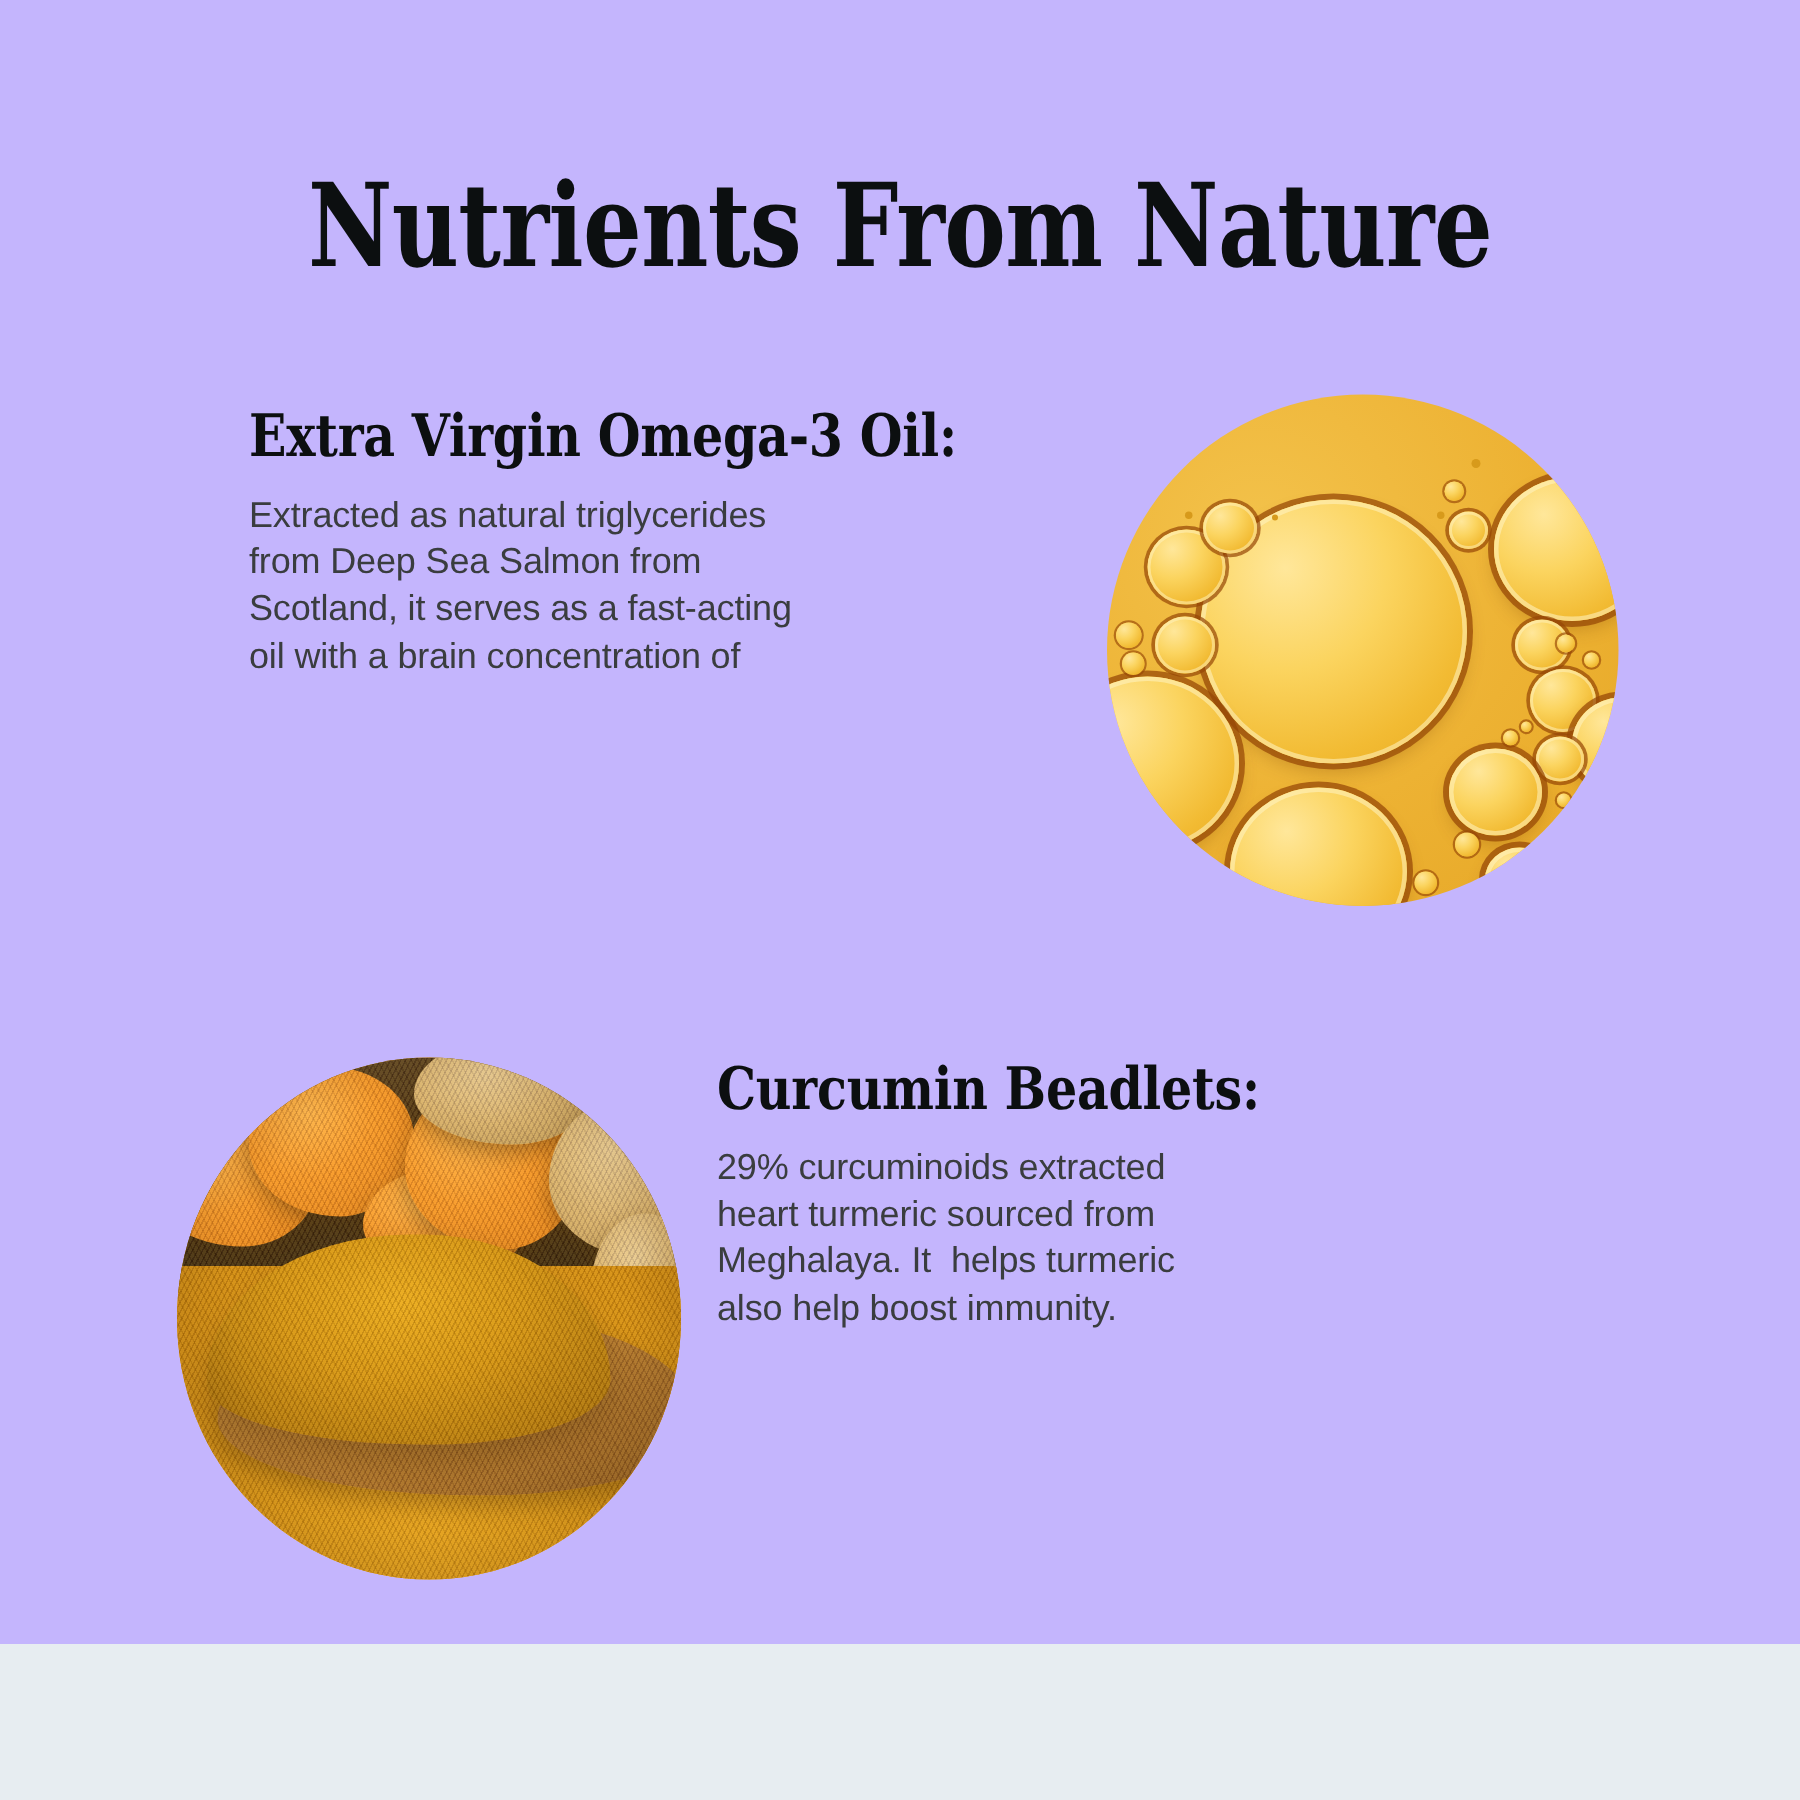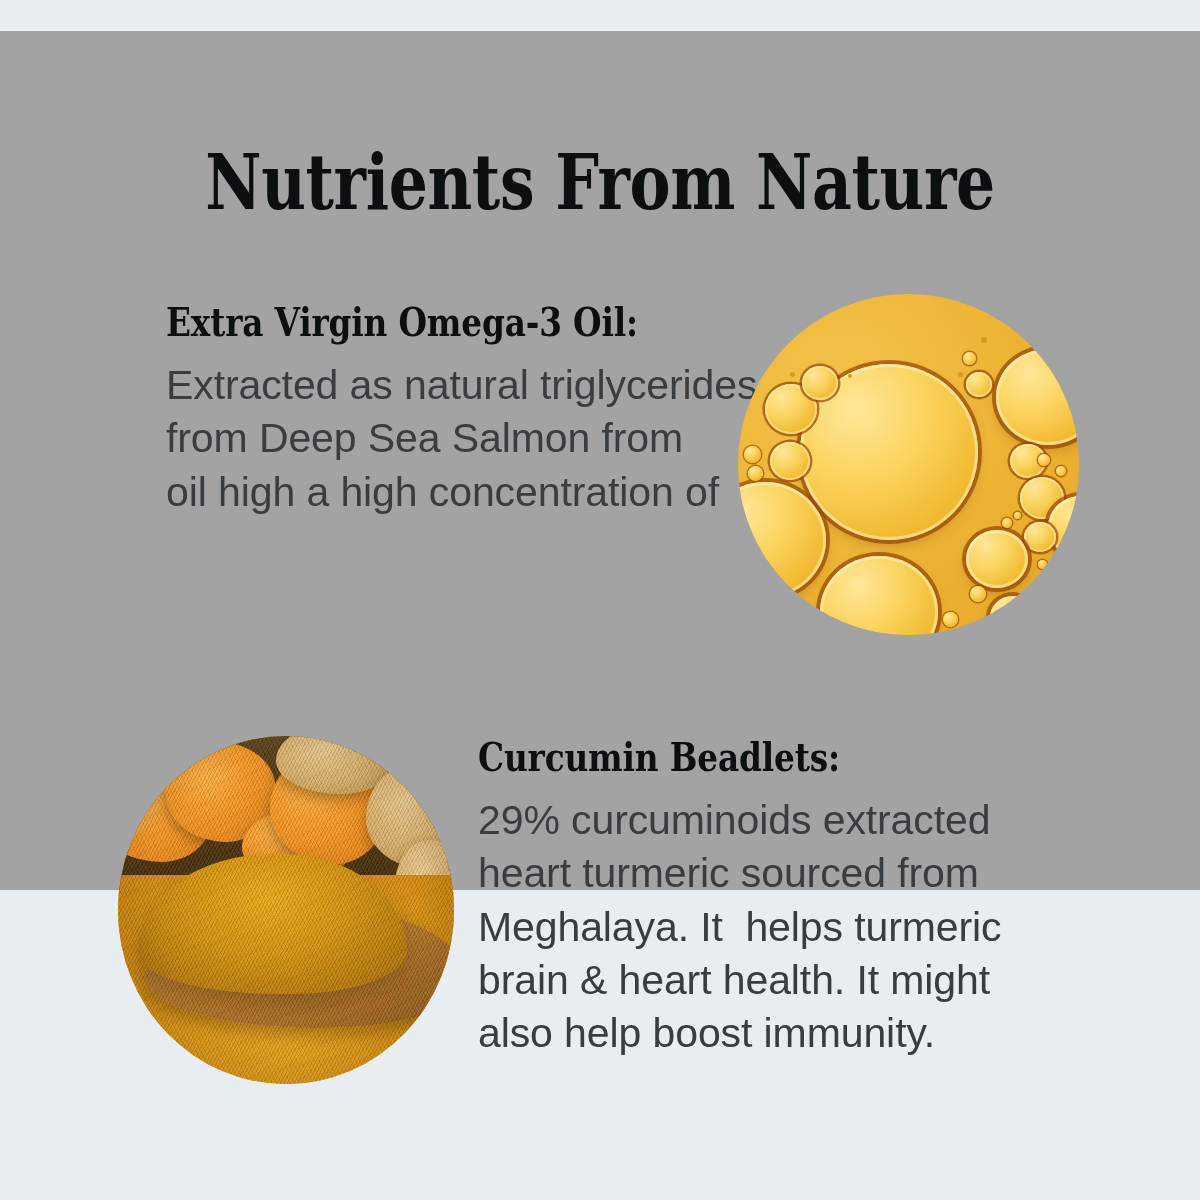--- a/index.html
+++ b/index.html
@@ -9,23 +9,22 @@
   body {
     width: 1200px;
     height: 1200px;
     background: #e7edf1;
     font-family: "Liberation Sans", sans-serif;
     overflow: hidden;
   }
   .page {
     position: relative;
     width: 1200px;
-    height: 859px;
-    background: #a3a3a3;
-    margin-top: 31px;
+    height: 1096px;
+    background: #c4b5fd;
   }
 
   
   .page-title {
     position: absolute;
     left: 0;
     top: 106px;
     width: 1200px;
     text-align: center;
     font-family: "DejaVu Serif", "Liberation Serif", serif;
@@ -45,21 +44,21 @@
     font-size: 39px;
     color: #0c0f10;
     letter-spacing: -0.2px;
     transform: scaleX(0.84);
     transform-origin: 0 50%;
     white-space: nowrap;
     margin: 0 0 14px 0;
   }
   .block-body {
     font-family: "Liberation Sans", sans-serif;
-    font-size: 41px;
+    font-size: 24px;
     line-height: 1.30;
     color: #3a3d3f;
     margin: 0;
     letter-spacing: -0.1px;
   }
   .block-body .ln { display: block; white-space: pre; }
 
   
   .section-omega {
     position: absolute;
@@ -175,21 +174,22 @@
 
 <div class="page">
 
   <div class="page-title">Nutrients From Nature</div>
 
   <div class="section-omega">
     <h2 class="block-heading">Extra Virgin Omega-3 Oil:</h2>
     <p class="block-body">
       <span class="ln">Extracted as natural triglycerides</span>
       <span class="ln">from Deep Sea Salmon from</span>
-      <span class="ln">oil high a high concentration of</span>
+      <span class="ln">Scotland, it serves as a fast-acting</span>
+      <span class="ln">oil with a brain concentration of</span>
     </p>
   </div>
 
   <div class="circle-img img-oil">
 
     <div class="bub" style="left:62px; top:70px; width:178px; height:176px;"></div>
 
     <div class="bub" style="left:258px; top:55px; width:104px; height:96px;"></div>
 
     <div class="bub sm" style="left:27px; top:90px; width:52px; height:50px;"></div>
@@ -224,21 +224,20 @@
     <div class="bub xs" style="left:205px; top:318px; width:15px; height:15px;"></div>
     <div class="bub" style="left:252px; top:302px; width:46px; height:42px;"></div>
   </div>
 
   <div class="section-curcumin">
     <h2 class="block-heading">Curcumin Beadlets:</h2>
     <p class="block-body">
       <span class="ln">29% curcuminoids extracted</span>
       <span class="ln">heart turmeric sourced from</span>
       <span class="ln">Meghalaya. It  helps turmeric</span>
-      <span class="ln">brain &amp; heart health. It might</span>
       <span class="ln">also help boost immunity.</span>
     </p>
   </div>
 
   <div class="circle-img img-turmeric">
     <div class="t-layer t-backboard"></div>
 
     <div class="t-layer t-root" style="left:-18px; top:40px; width:112px; height:86px;"></div>
     <div class="t-layer t-root" style="left:48px; top:6px; width:110px; height:100px;"></div>
     <div class="t-layer t-root" style="left:124px; top:74px; width:110px; height:72px;"></div>

